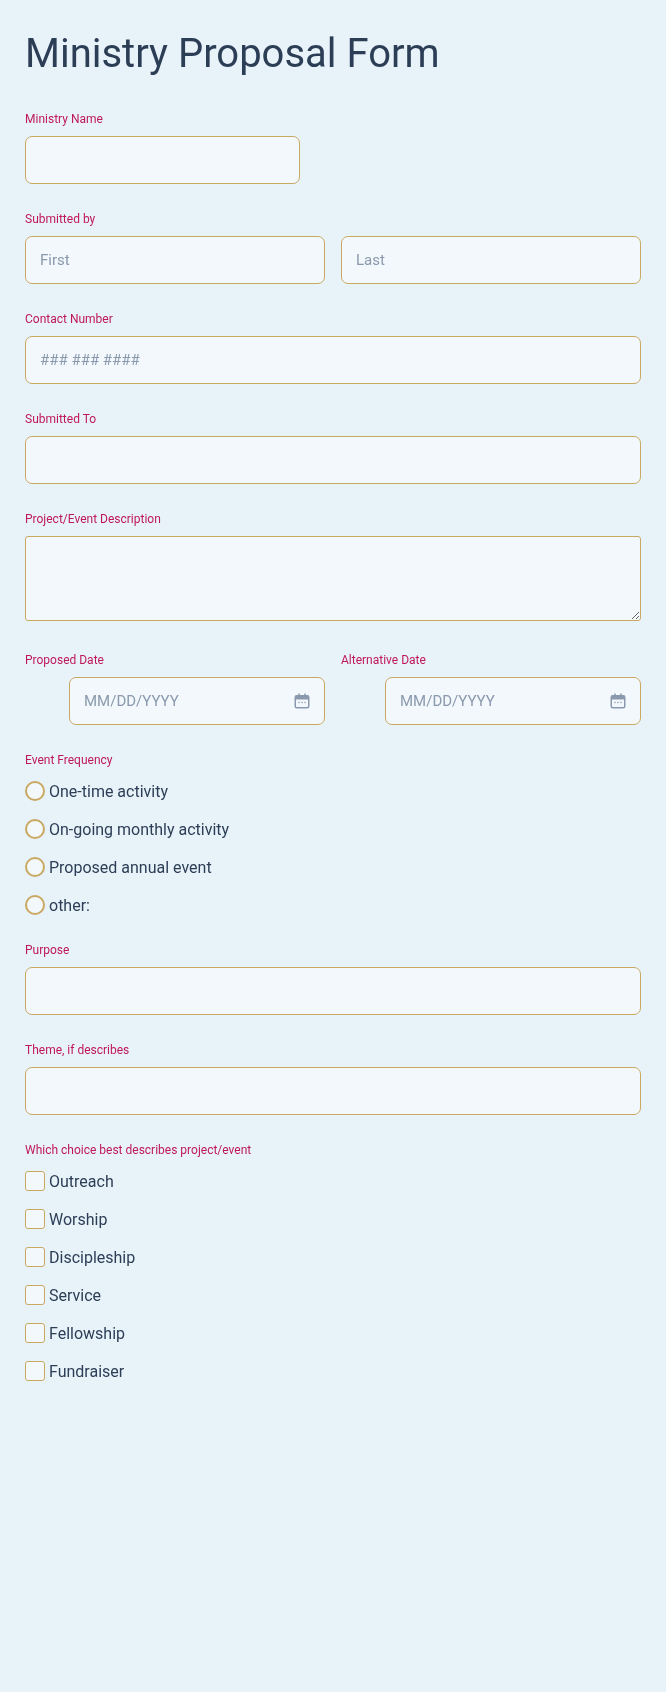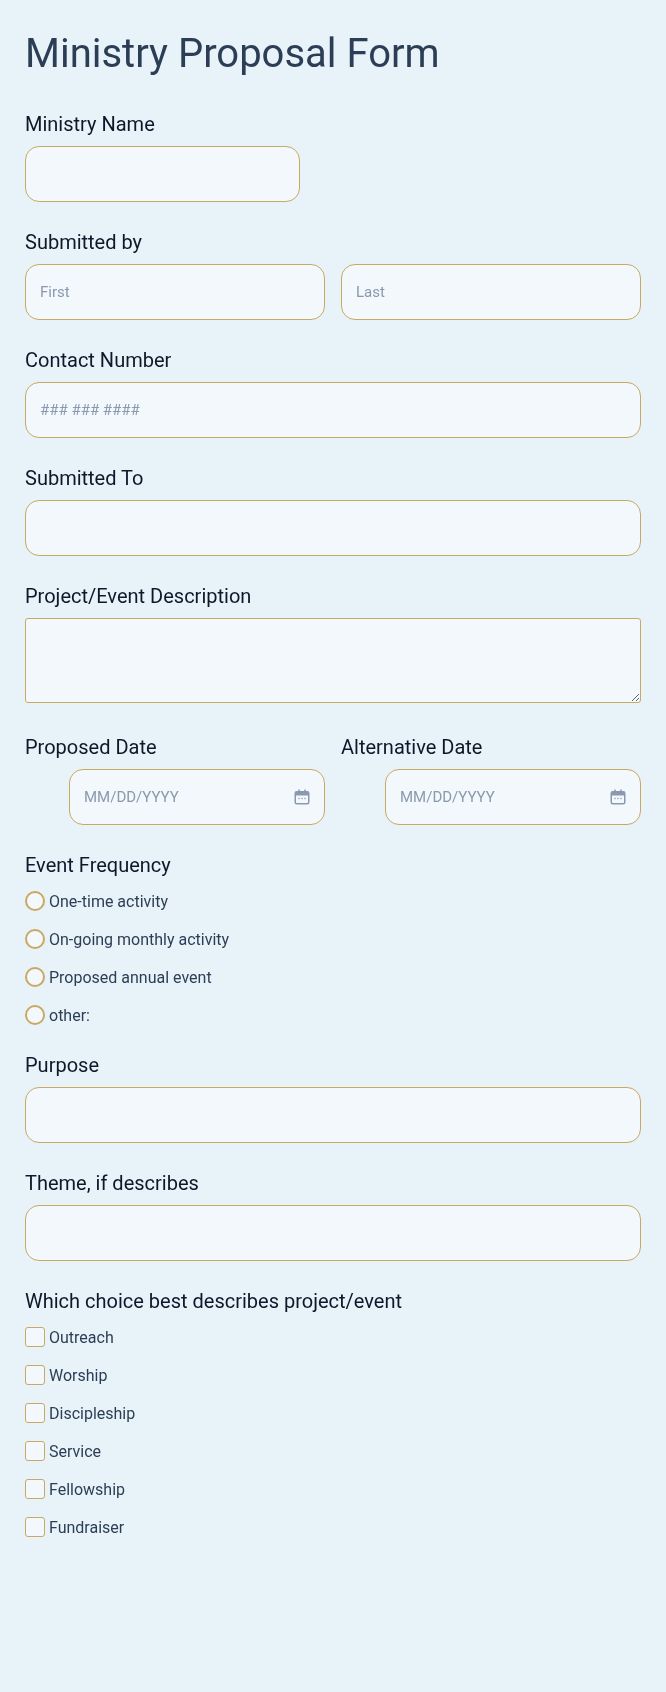--- a/index.html
+++ b/index.html
@@ -11,30 +11,30 @@
     width: 666px;
   }
   h1 {
     font-size: 40px;
     font-weight: 400;
     color: #2c3e56;
     margin-bottom: 35px;
   }
   .field { margin-bottom: 28px; }
   .label {
-    font-size: 20px;
-    color: #0f172a;
+    font-size: 12px;
+    color: #be185d;
     margin-bottom: 10px;
     display: block;
   }
   .input {
     width: 100%;
-    height: 56px;
+    height: 48px;
     border: 1px solid #c9a961;
-    border-radius: 14px;
+    border-radius: 7px;
     background: #f2f8fc;
     padding: 0 14px;
     font-size: 15px;
     color: #2c3e56;
     font-family: inherit;
   }
   .input.short { width: 275px; }
   .input::placeholder { color: #8a99ad; }
   .textarea {
     width: 100%;

